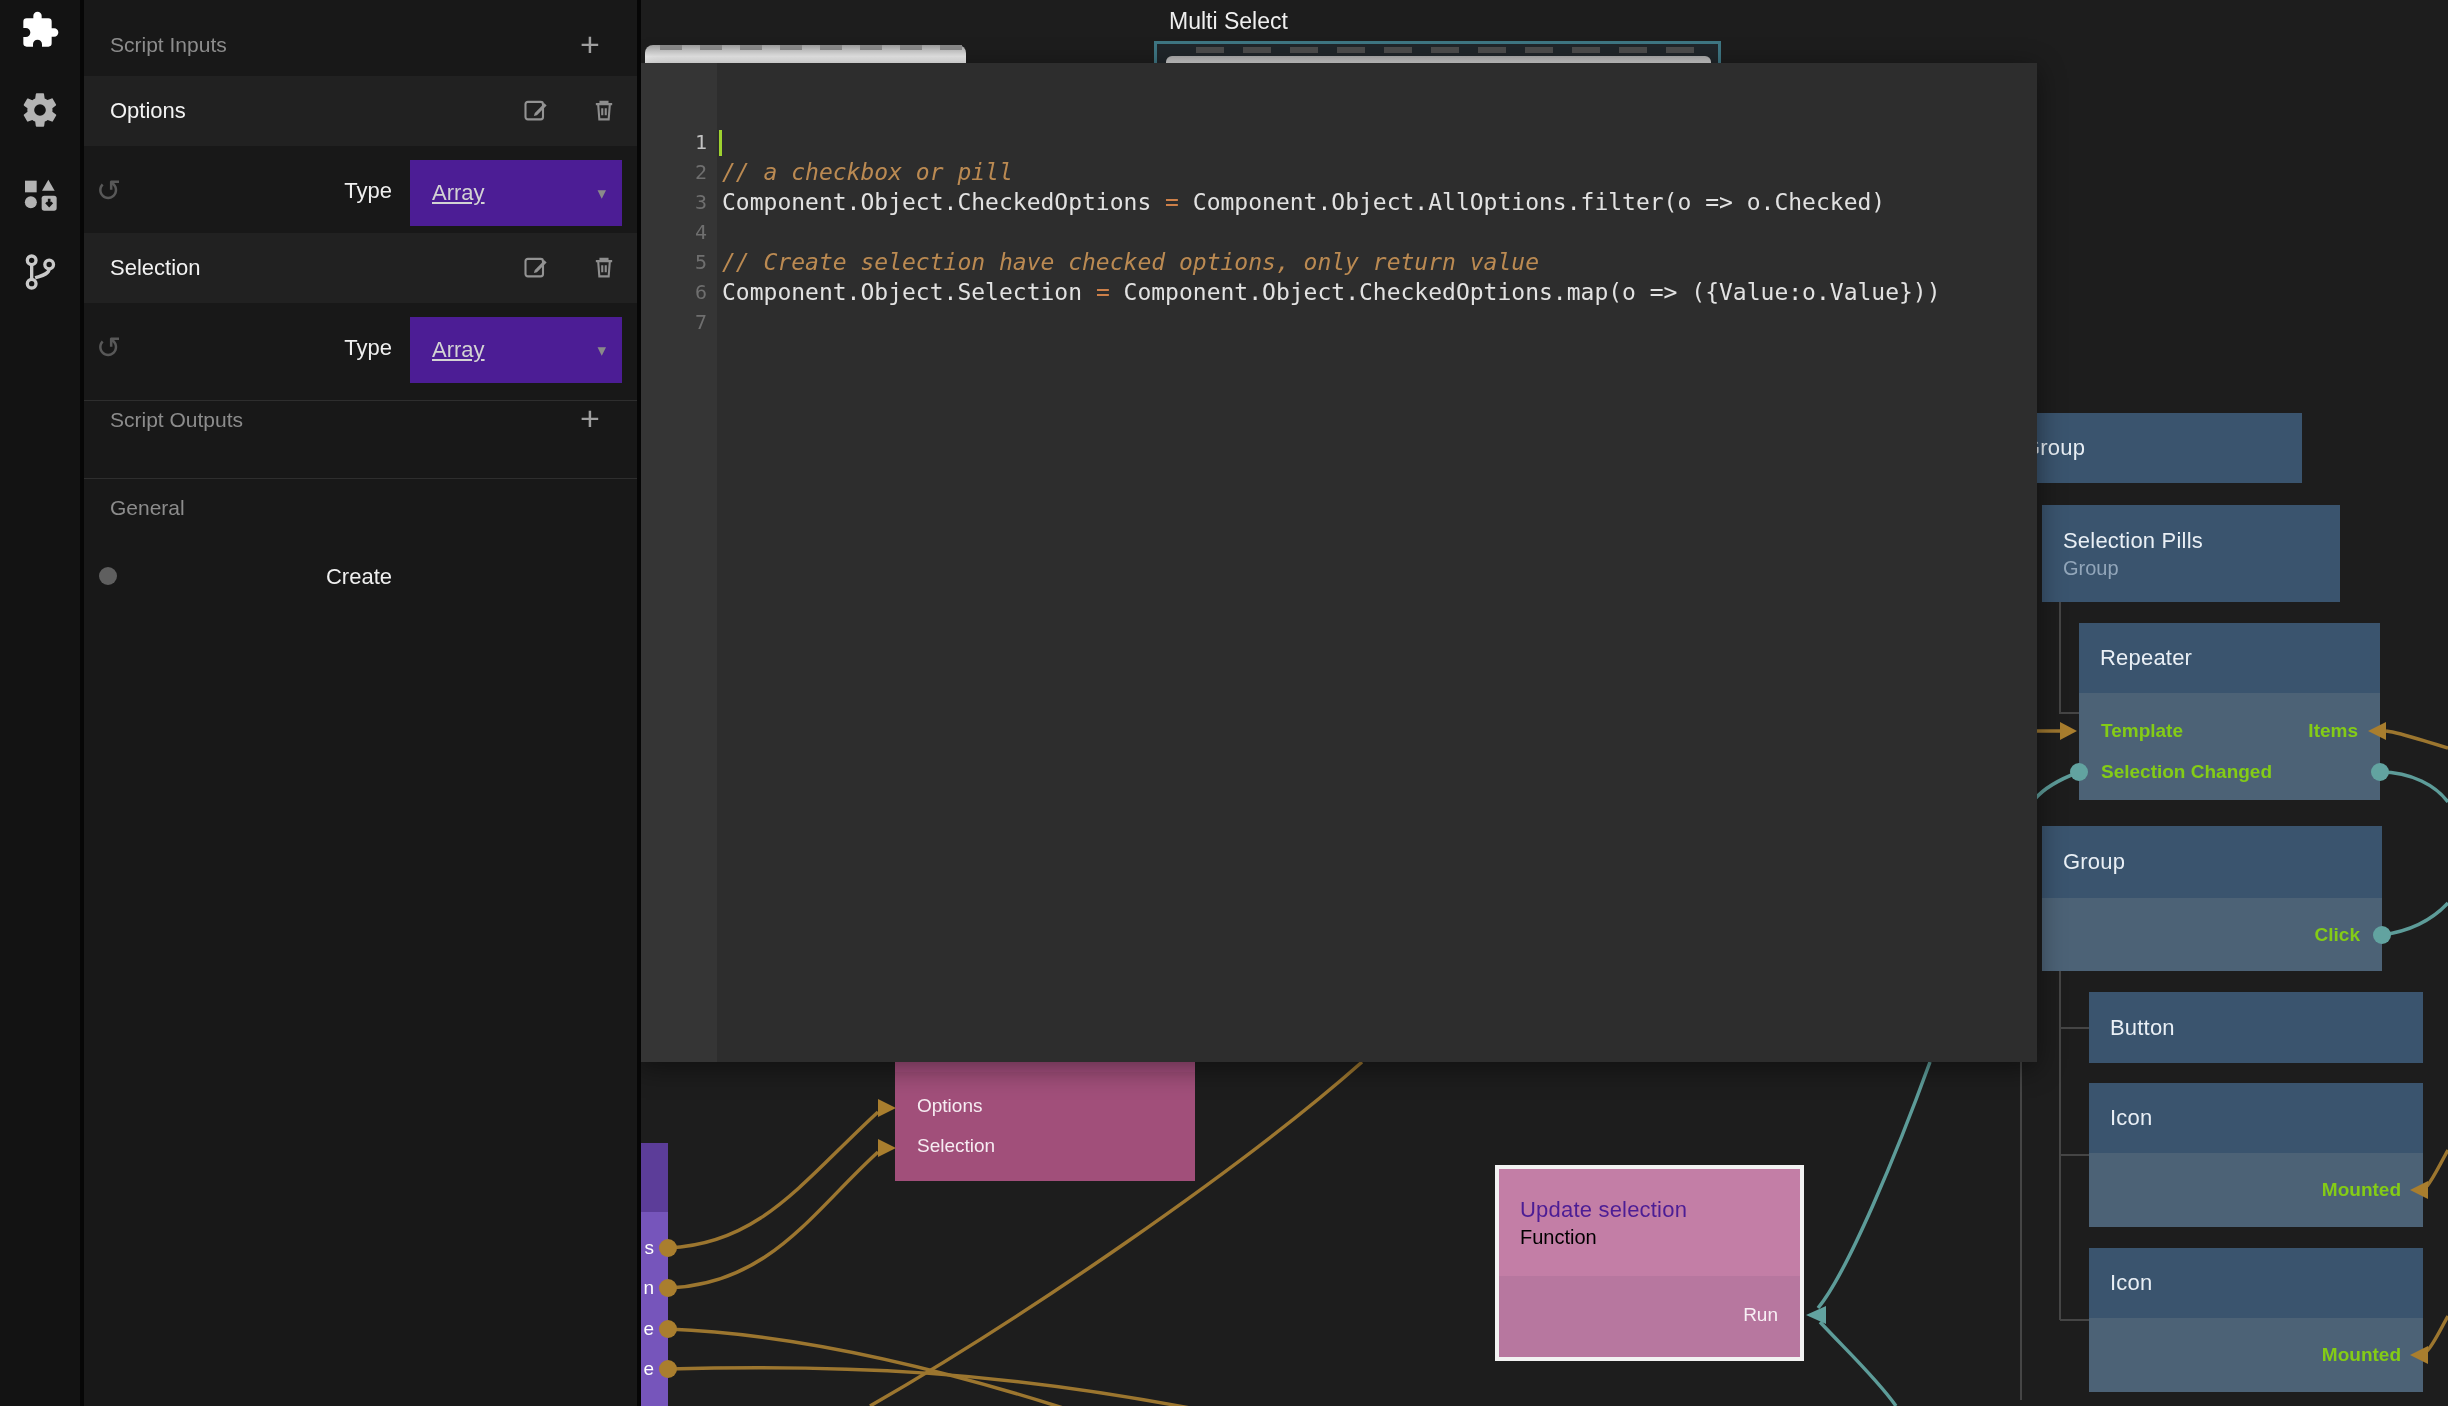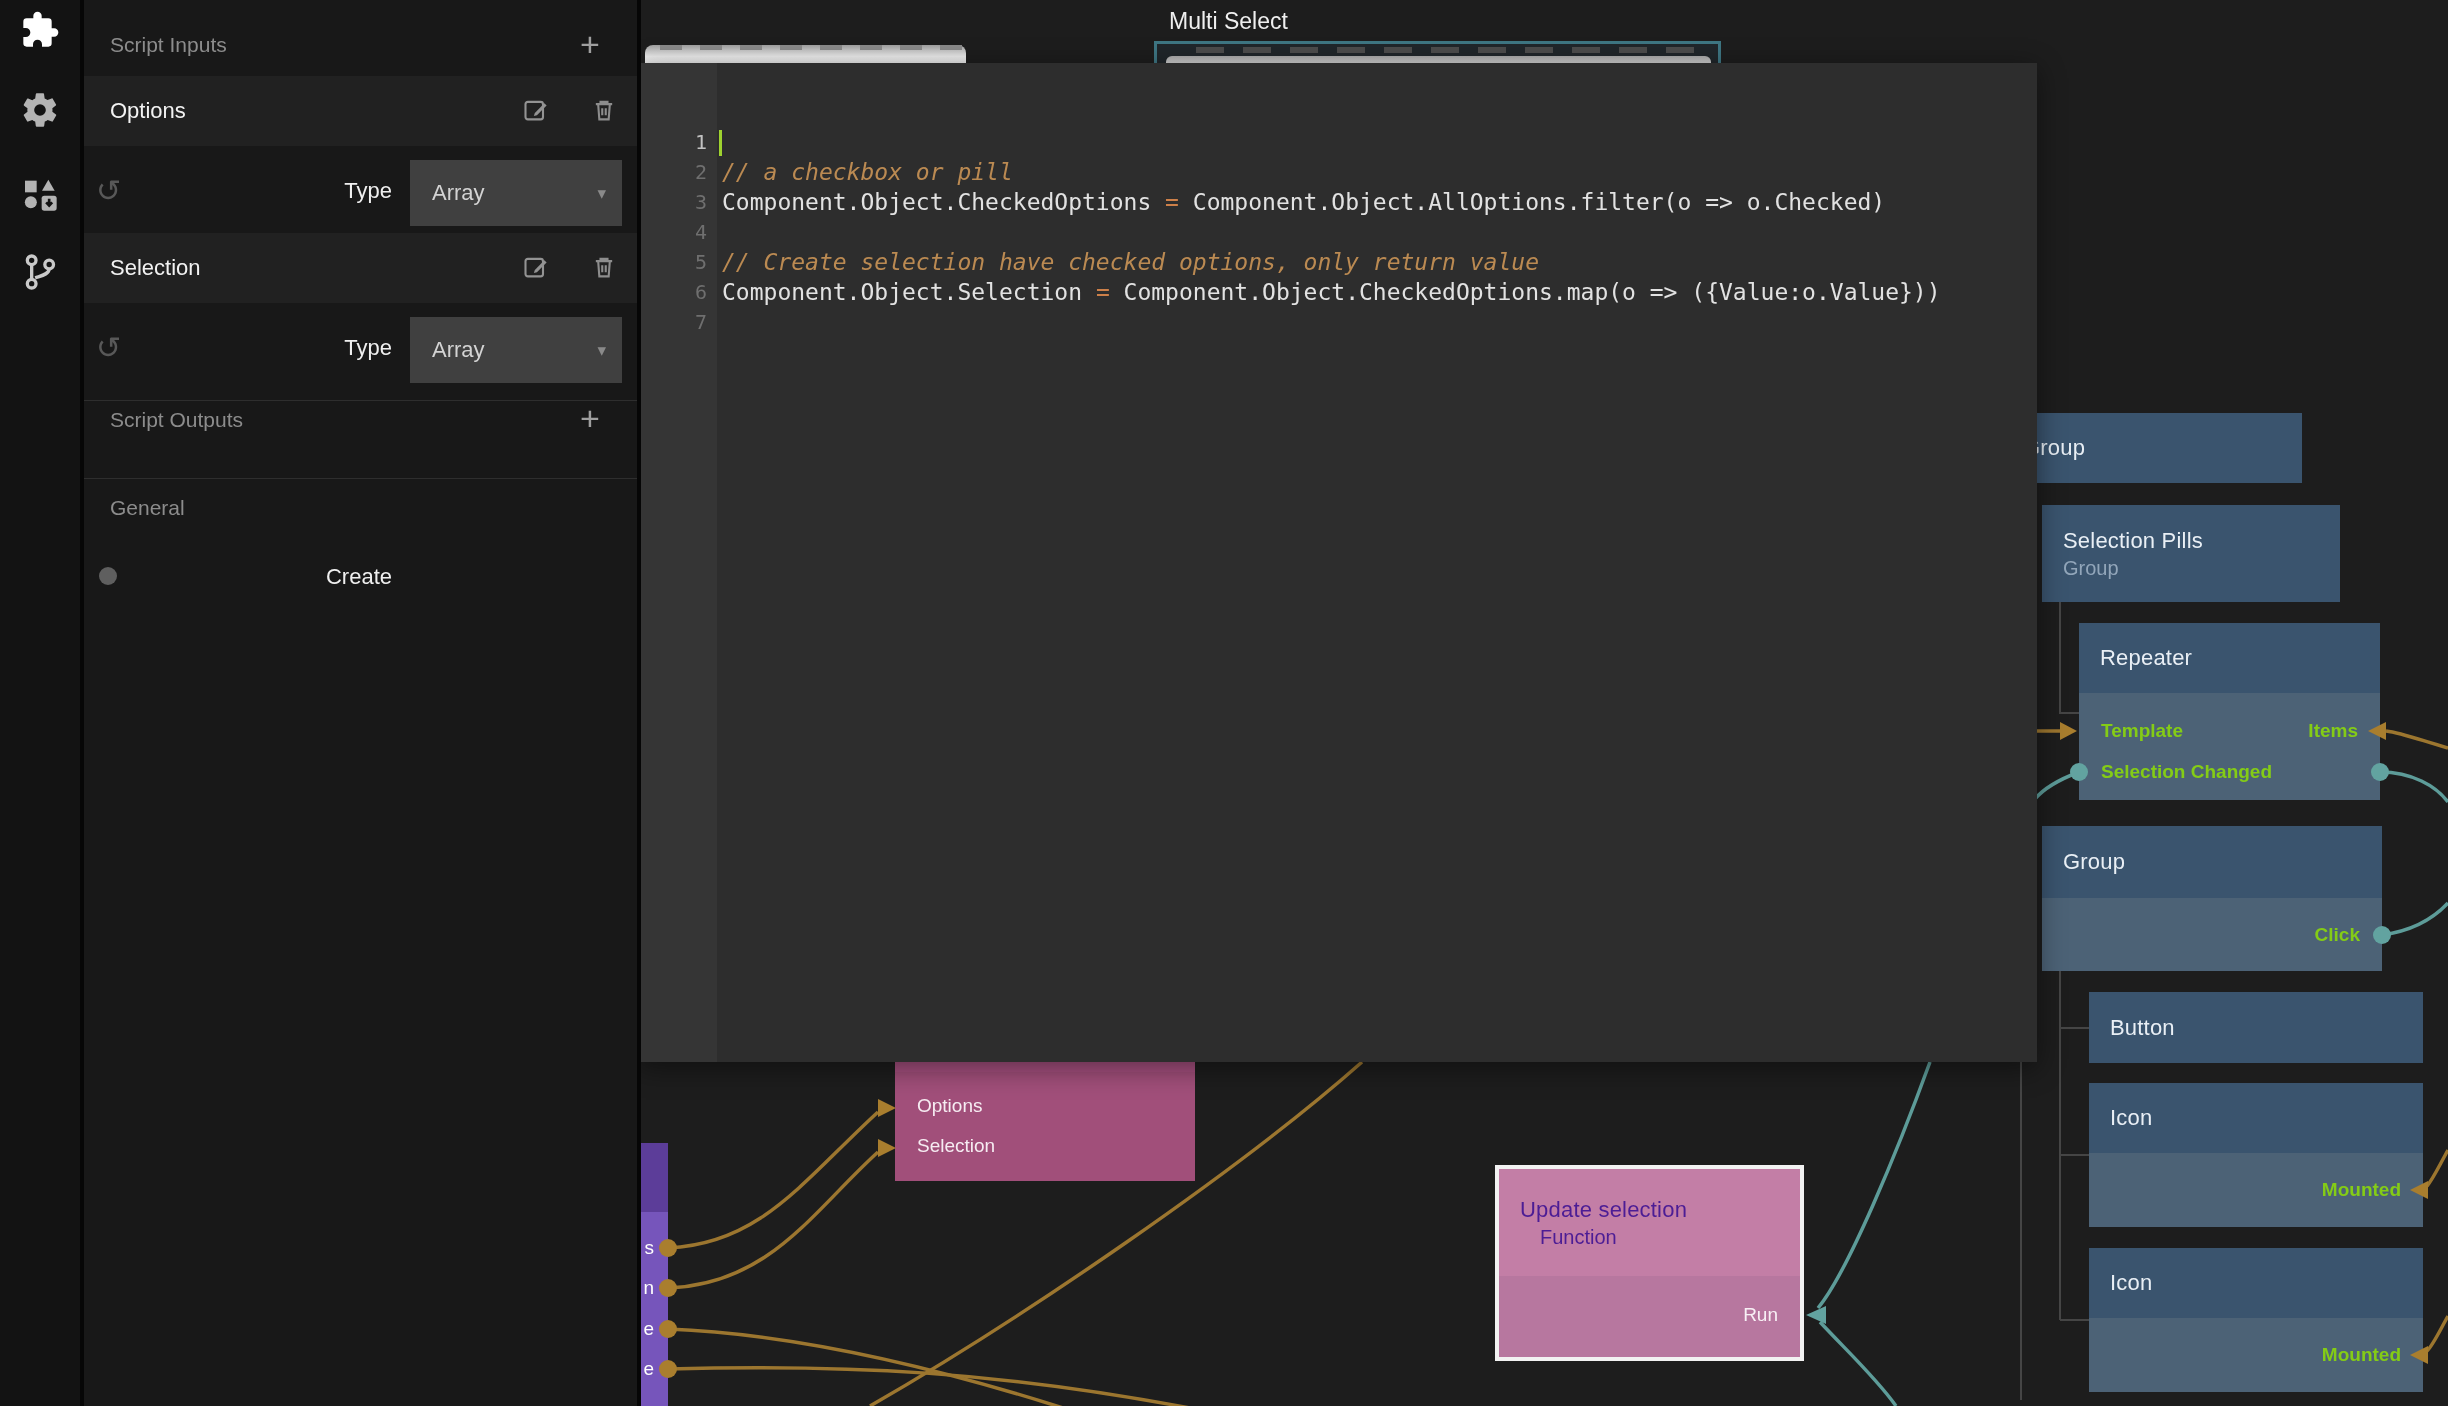--- a/index.html
+++ b/index.html
@@ -20,21 +20,21 @@
   .node.blue .hdr{background:#3a546e;}
   .node.blue .title{color:#e9eff5;}
   .node.blue .subtitle{color:#92a6ba;}
   .node.blue .port-label{color:#84cc16;font-weight:bold;}
   .node.magenta{background:#9c4573;}
   .node.magenta .hdr{background:#a85181;}
   .node.magenta .port-label{color:#f6ecf2;}
   .node.function{background:#b3709a;}
   .node.function .hdr{background:#c37ea6;}
   .node.function .title{color:#4c1d95;}
-  .node.function .subtitle{color:#4c1d95;margin-left:20px;}
+  .node.function .subtitle{color:#000000;}
   .node.function .port-label{color:#f8f0f5;}
   .node.purple{background:#6f4cb8;}
   .node.purple .hdr{background:#5c3d99;}
   .node.purple .port-label{color:#ffffff;left:auto !important;right:14px;}
   .node.selected{outline:4px solid #f2f2f2;}
 
   
   #preview-title{left:1169px;top:8px;font-size:23px;color:#efefef;}
   #preview-select-box{left:1154px;top:41px;width:567px;height:60px;border:3px solid #3e7683;background:#20262a;box-sizing:border-box;}
   #preview-input-bar{left:1166px;top:56px;width:545px;height:40px;border-radius:6px 6px 0 0;
@@ -63,21 +63,21 @@
   .side-icon svg{width:40px;height:40px;}
 
   
   #panel{left:84px;top:0;width:553px;height:1406px;background:#181818;border-right:4px solid #060606;box-sizing:content-box;}
   .p-abs{position:absolute;}
   .p-header{font-size:21px;color:#8c8c8c;}
   .p-band{left:0;width:553px;height:70px;background:#212121;}
   .p-label{font-size:22px;color:#f2f2f2;}
   .p-plus{font-size:34px;color:#9f9f9f;line-height:28px;}
   .p-rightlabel{width:132px;text-align:right;font-size:22px;color:#efefef;}
-  .dropdown{left:326px;width:212px;height:66px;background:#404040;color:#d3d3d3;font-size:22px;display:flex;align-items:center;padding-left:22px;box-sizing:border-box;}
+  .dropdown{left:326px;width:212px;height:66px;background:#4c1d95;color:#d3d3d3;font-size:22px;display:flex;align-items:center;padding-left:22px;box-sizing:border-box;text-decoration:underline;}
   .dropdown .chev{position:absolute;right:16px;top:50%;transform:translateY(-50%);color:#8a8a8a;font-size:17px;}
   .divider{left:0;width:553px;height:1px;background:#2e2e2e;}
   .icon-btn svg{width:28px;height:28px;}
   .refresh{font-size:30px;color:#585858;font-family:"DejaVu Sans",sans-serif;}
   #edit-btn{left:323px;top:540px;width:209px;height:72px;background:#2a2a2a;color:#d6d6d6;font-size:22px;
             display:flex;align-items:center;justify-content:center;}
   #script-dot{left:15px;top:567px;width:18px;height:18px;border-radius:50%;background:#5f5f5f;}
 </style>
 </head>
 <body>

